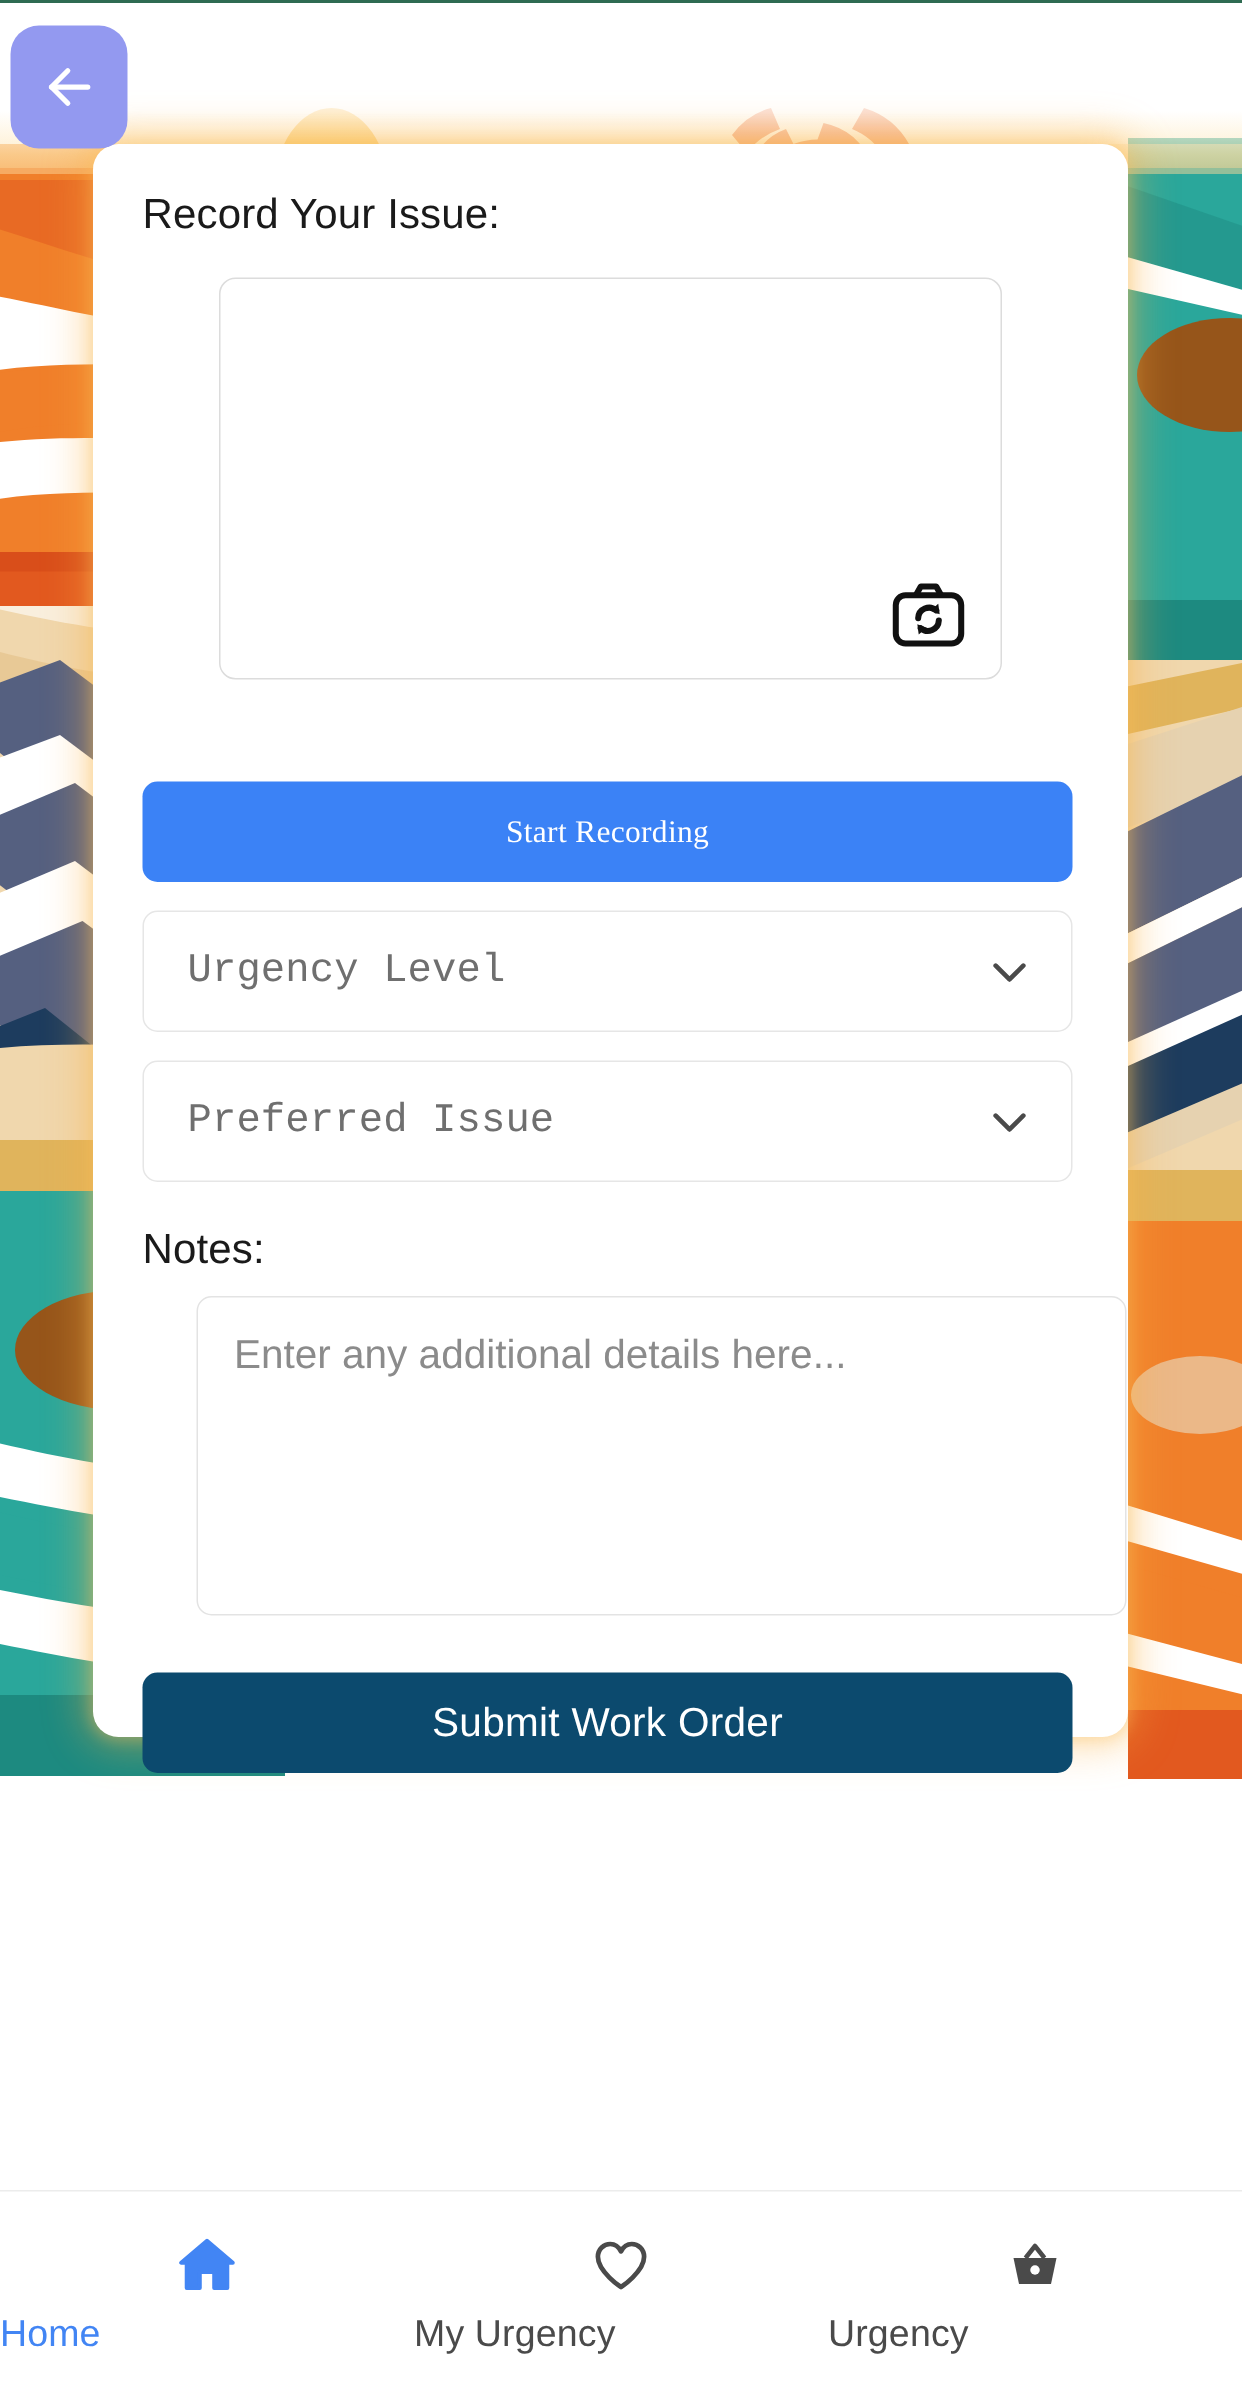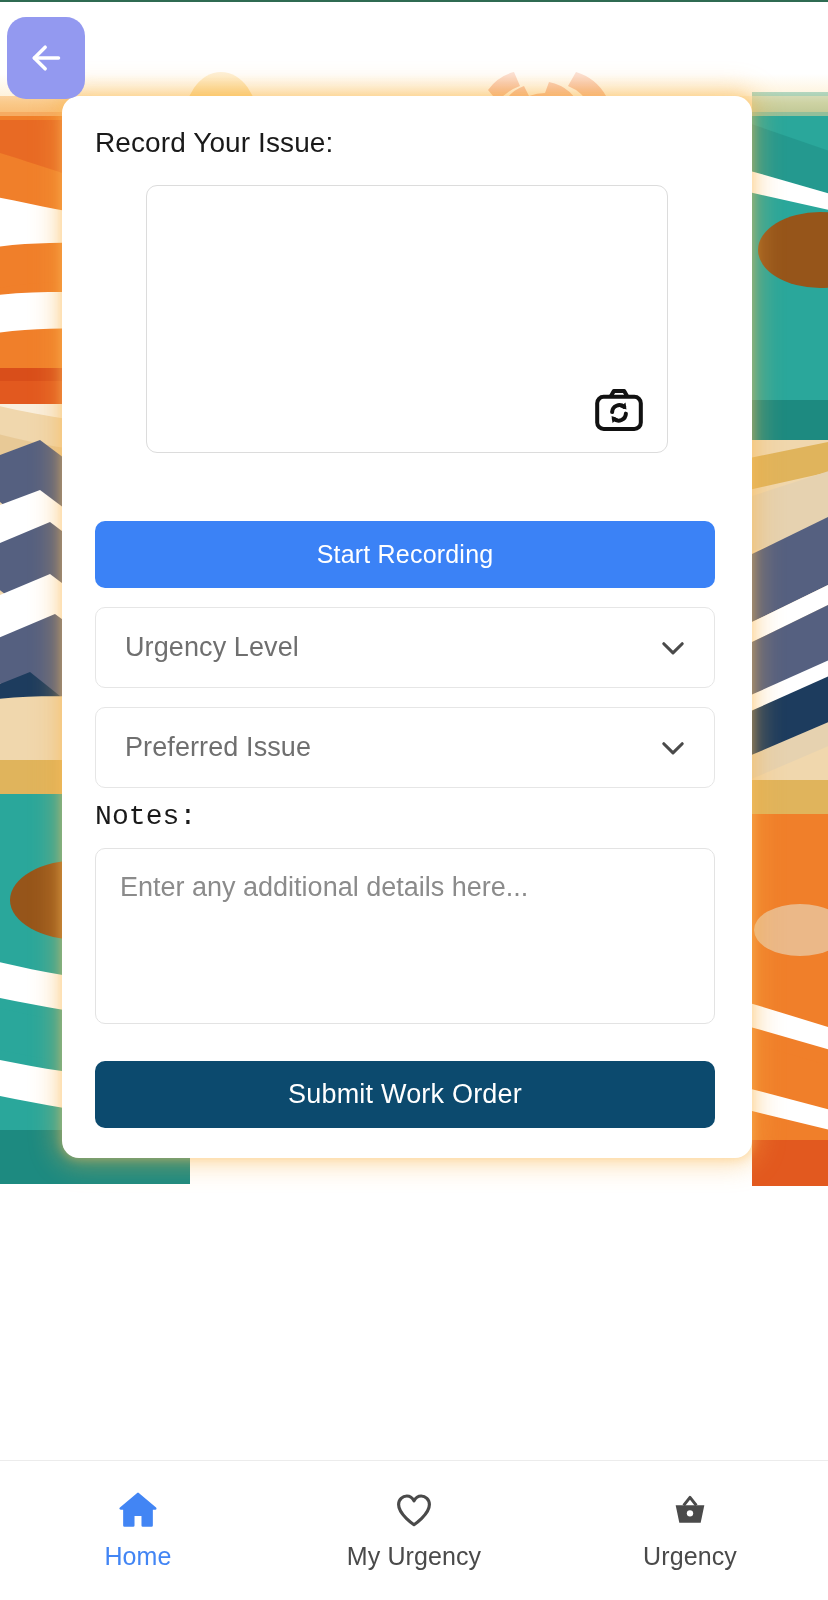--- a/index.html
+++ b/index.html
@@ -118,22 +118,22 @@
   
   #start-recording-button {
     display: block;
     margin: 68px 0 0 0;
     width: 620px;
     height: 67px;
     background: #3b82f6;
     color: #ffffff;
     border: none;
     border-radius: 10px;
-    font-size: 25px;
-    font-family: Liberation Sans, sans-serif;
+    font-size: 21px;
+    font-family: Liberation Serif, serif;
     letter-spacing: 0.2px;
     cursor: pointer;
   }
 
   
   .select-row {
     position: relative;
     margin-top: 19px;
     width: 620px;
     height: 81px;
@@ -143,40 +143,42 @@
     display: flex;
     align-items: center;
     padding: 0 24px 0 29px;
     cursor: pointer;
   }
   .select-value {
     flex: 1;
     font-size: 27px;
     color: #6f6f6f;
     letter-spacing: 0.1px;
+    font-family: Liberation Mono, monospace;
   }
   .chev { width: 34px; height: 34px; flex: 0 0 auto; }
   .chev svg { width: 34px; height: 34px; display: block; }
 
   
-  #notes-label { margin-top: 12px; font-family: Liberation Mono, monospace; }
+  #notes-label { margin-top: 28px; }
   #notes-input {
     margin-top: 14px;
     width: 620px;
-    height: 176px;
+    height: 213px;
     background: #ffffff;
     border: 1.4px solid #e3e3e3;
     border-radius: 10px;
     padding: 21px 24px;
     font-size: 27px;
     font-family: inherit;
     color: #3a3a3a;
     resize: none;
     outline: none;
     line-height: 34px;
+    margin-left: 36px;
   }
   #notes-input::placeholder { color: #8b8b8b; }
 
   
   #submit-button {
     display: block;
     margin-top: 33px;
     width: 620px;
     height: 67px;
     background: #0c4a6e;
@@ -199,21 +201,20 @@
     border-top: 1.4px solid #ececec;
     display: flex;
     align-items: flex-start;
     z-index: 20;
     padding-top: 26px;
   }
   .nav-item {
     flex: 1;
     display: flex;
     flex-direction: column;
-    align-items: center;
     gap: 9px;
     cursor: pointer;
   }
   .nav-icon { height: 46px; display: flex; align-items: center; justify-content: center; }
   .nav-icon svg { display: block; }
   .nav-label {
     font-size: 25px;
     color: #4a4a4a;
     letter-spacing: 0.1px;
   }

